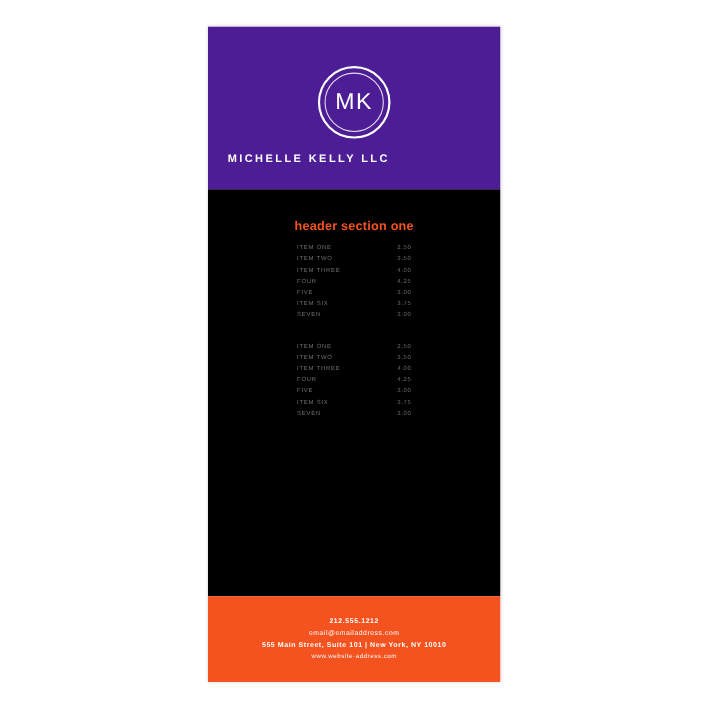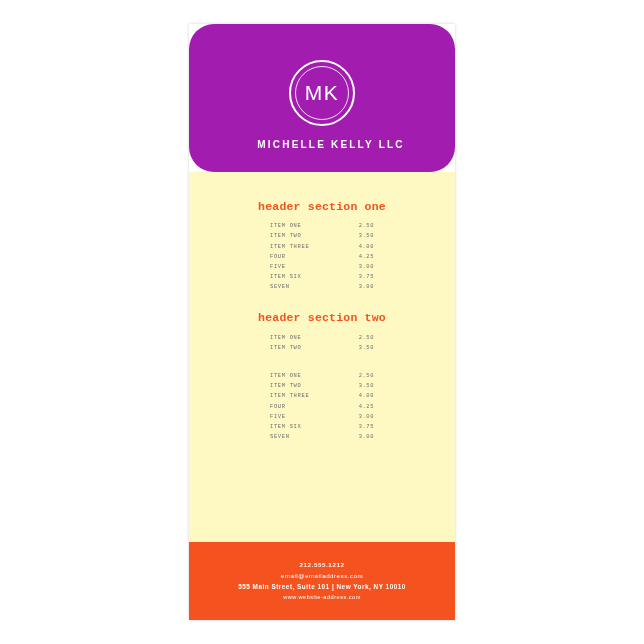--- a/index.html
+++ b/index.html
@@ -27,25 +27,24 @@
     height: 596px;
     background: #ffffff;
     box-shadow: 0 0 3px rgba(0,0,0,0.18);
     overflow: hidden;
     display: flex;
     flex-direction: column;
   }
 
   
   .header {
-    background: #a21caf;
+    background: #4c1d95;
     height: 148px;
     flex: 0 0 148px;
     position: relative;
-    border-radius: 25px;
   }
   .logo-wrap {
     position: absolute;
     left: 50%;
     top: 36px;
     transform: translateX(-50%);
     width: 66px;
     height: 66px;
   }
   .logo-ring-outer {
@@ -74,35 +73,34 @@
     color: #ffffff;
     font-size: 21px;
     letter-spacing: 1.5px;
     font-weight: 400;
   }
   .brand-name {
     position: absolute;
     left: 0;
     right: 0;
     top: 115px;
-    text-align: center;
+    text-align: left;
     color: #ffffff;
     font-size: 10px;
     letter-spacing: 2.2px;
     font-weight: 700;
     padding-left: 18px;
   }
 
   
   .body {
     flex: 1 1 auto;
-    background: #fef9c3;
+    background: #000000;
     padding: 28px 0 0 0;
     box-sizing: border-box;
-    font-family: Liberation Mono, monospace;
   }
   .section {
     margin-bottom: 18px;
   }
   .section-title {
     color: #f4521f;
     font-size: 11.5px;
     font-weight: 700;
     text-align: center;
     margin-bottom: 9px;
@@ -207,33 +205,20 @@
             <span class="item-name">item six</span>
             <span class="item-price">3.75</span>
           </div>
           <div class="item-row">
             <span class="item-name">seven</span>
             <span class="item-price">3.00</span>
           </div>
         </div>
       </div>
 
-      <div class="section">
-        <div class="section-title">header section two</div>
-        <div class="items">
-          <div class="item-row">
-            <span class="item-name">item one</span>
-            <span class="item-price">2.50</span>
-          </div>
-          <div class="item-row">
-            <span class="item-name">item two</span>
-            <span class="item-price">3.50</span>
-          </div>
-        </div>
-      </div>
 
       <div class="section">
         <div class="items">
           <div class="item-row">
             <span class="item-name">item one</span>
             <span class="item-price">2.50</span>
           </div>
           <div class="item-row">
             <span class="item-name">item two</span>
             <span class="item-price">3.50</span>

